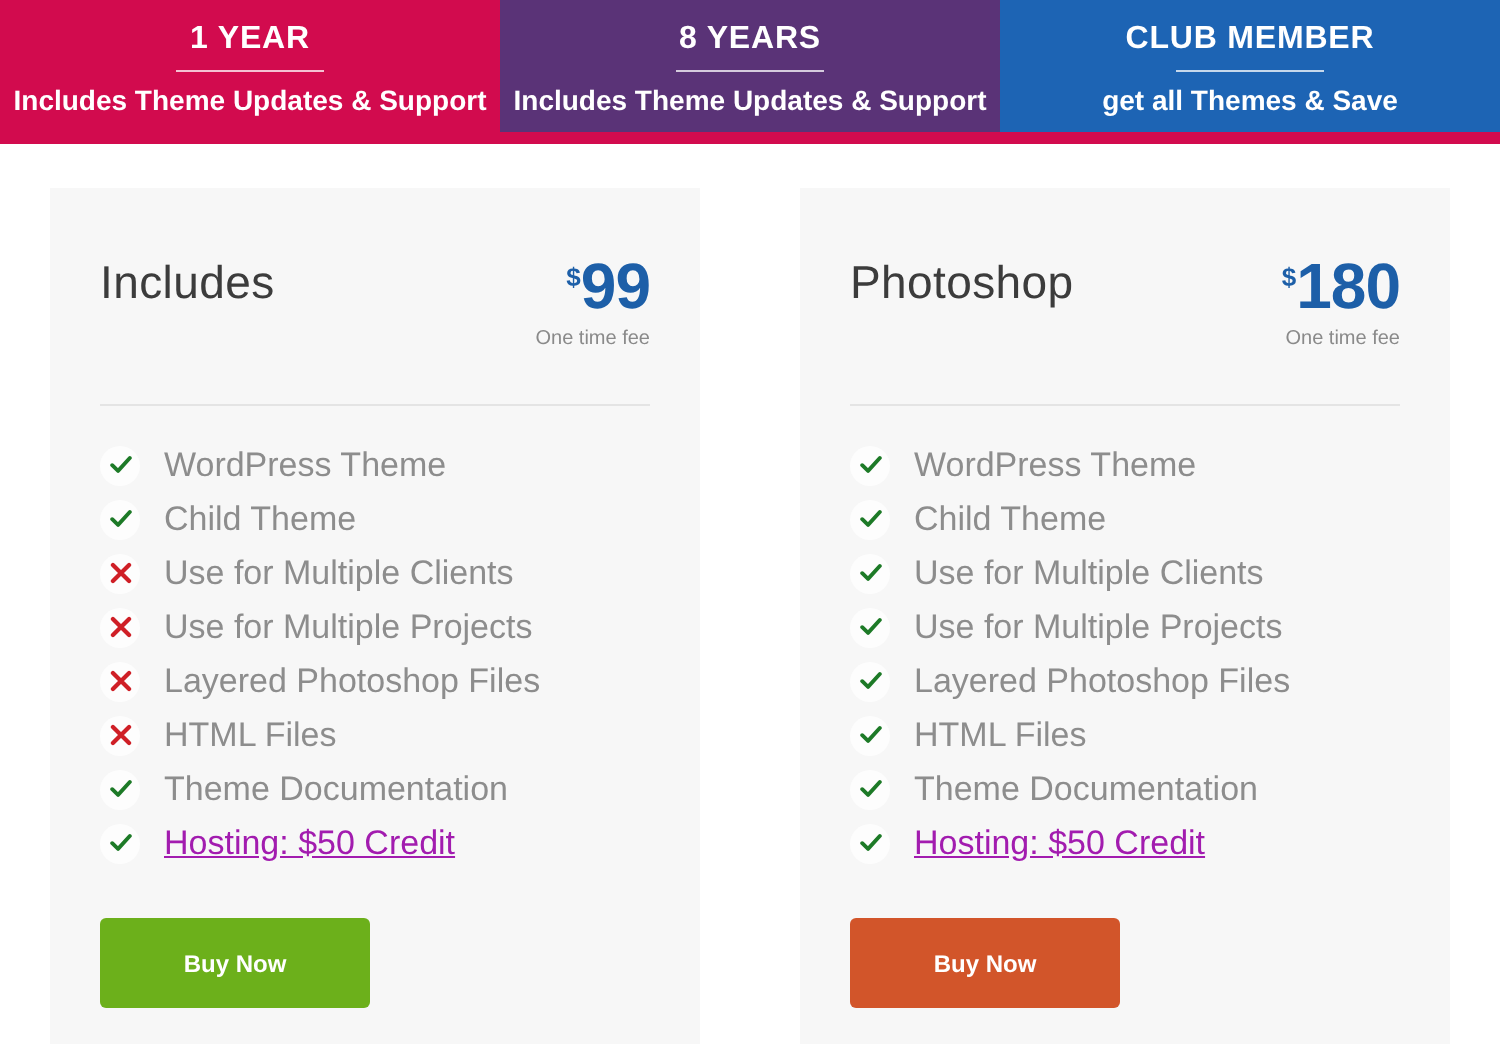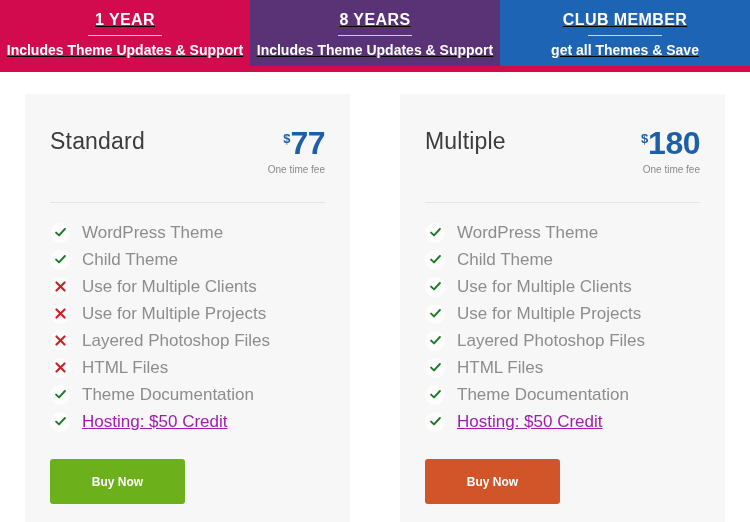--- a/index.html
+++ b/index.html
@@ -23,21 +23,20 @@
   .tab {
     flex: 1 1 0;
     display: flex;
     flex-direction: column;
     align-items: center;
     justify-content: center;
     text-align: center;
     padding-bottom: 6px;
     cursor: pointer;
     position: relative;
-    text-decoration: underline;
   }
 
   .tab-title {
     color: #ffffff;
     font-size: 16px;
     font-weight: bold;
     letter-spacing: 0.4px;
     line-height: 20px;
     padding-bottom: 5px;
   }
@@ -211,25 +210,25 @@
     <div class="tab-rule"></div>
     <div class="tab-sub">get all Themes &amp; Save</div>
   </div>
   <div class="tabbar-underbar" style="background: rgb(210, 11, 78);"></div>
 </div>
 
 <div class="plans">
 
   <div class="card">
     <div class="card-head">
-      <div class="plan-name">Standard</div>
+      <div class="plan-name">Includes</div>
       <div class="price-block">
         <div class="price-row">
           <span class="currency" style="color: rgb(29, 95, 168);">$</span>
-          <span class="amount" style="color: rgb(29, 95, 168);">77</span>
+          <span class="amount" style="color: rgb(29, 95, 168);">99</span>
         </div>
         <div class="fee-note">One time fee</div>
       </div>
     </div>
     <div class="divider"></div>
     <ul class="features">
         <li class="feature">
           <span class="mark">
             <svg width="11" height="11" viewBox="0 0 12 12">
               <path d="M1.2 6.1 L4.4 9.2 L10.8 2.2" fill="none" stroke="#1d7a27" stroke-width="2.1" stroke-linecap="round" stroke-linejoin="round"></path>
@@ -294,21 +293,21 @@
           <span class="feature-label link">Hosting: $50 Credit</span>
         </li>
       </ul>
     <div class="buy-wrap">
       <button class="buy-btn" style="background: rgb(108, 176, 27);">Buy Now</button>
     </div>
   </div>
 
   <div class="card">
     <div class="card-head">
-      <div class="plan-name">Multiple</div>
+      <div class="plan-name">Photoshop</div>
       <div class="price-block">
         <div class="price-row">
           <span class="currency" style="color: rgb(29, 95, 168);">$</span>
           <span class="amount" style="color: rgb(29, 95, 168);">180</span>
         </div>
         <div class="fee-note">One time fee</div>
       </div>
     </div>
     <div class="divider"></div>
     <ul class="features">

